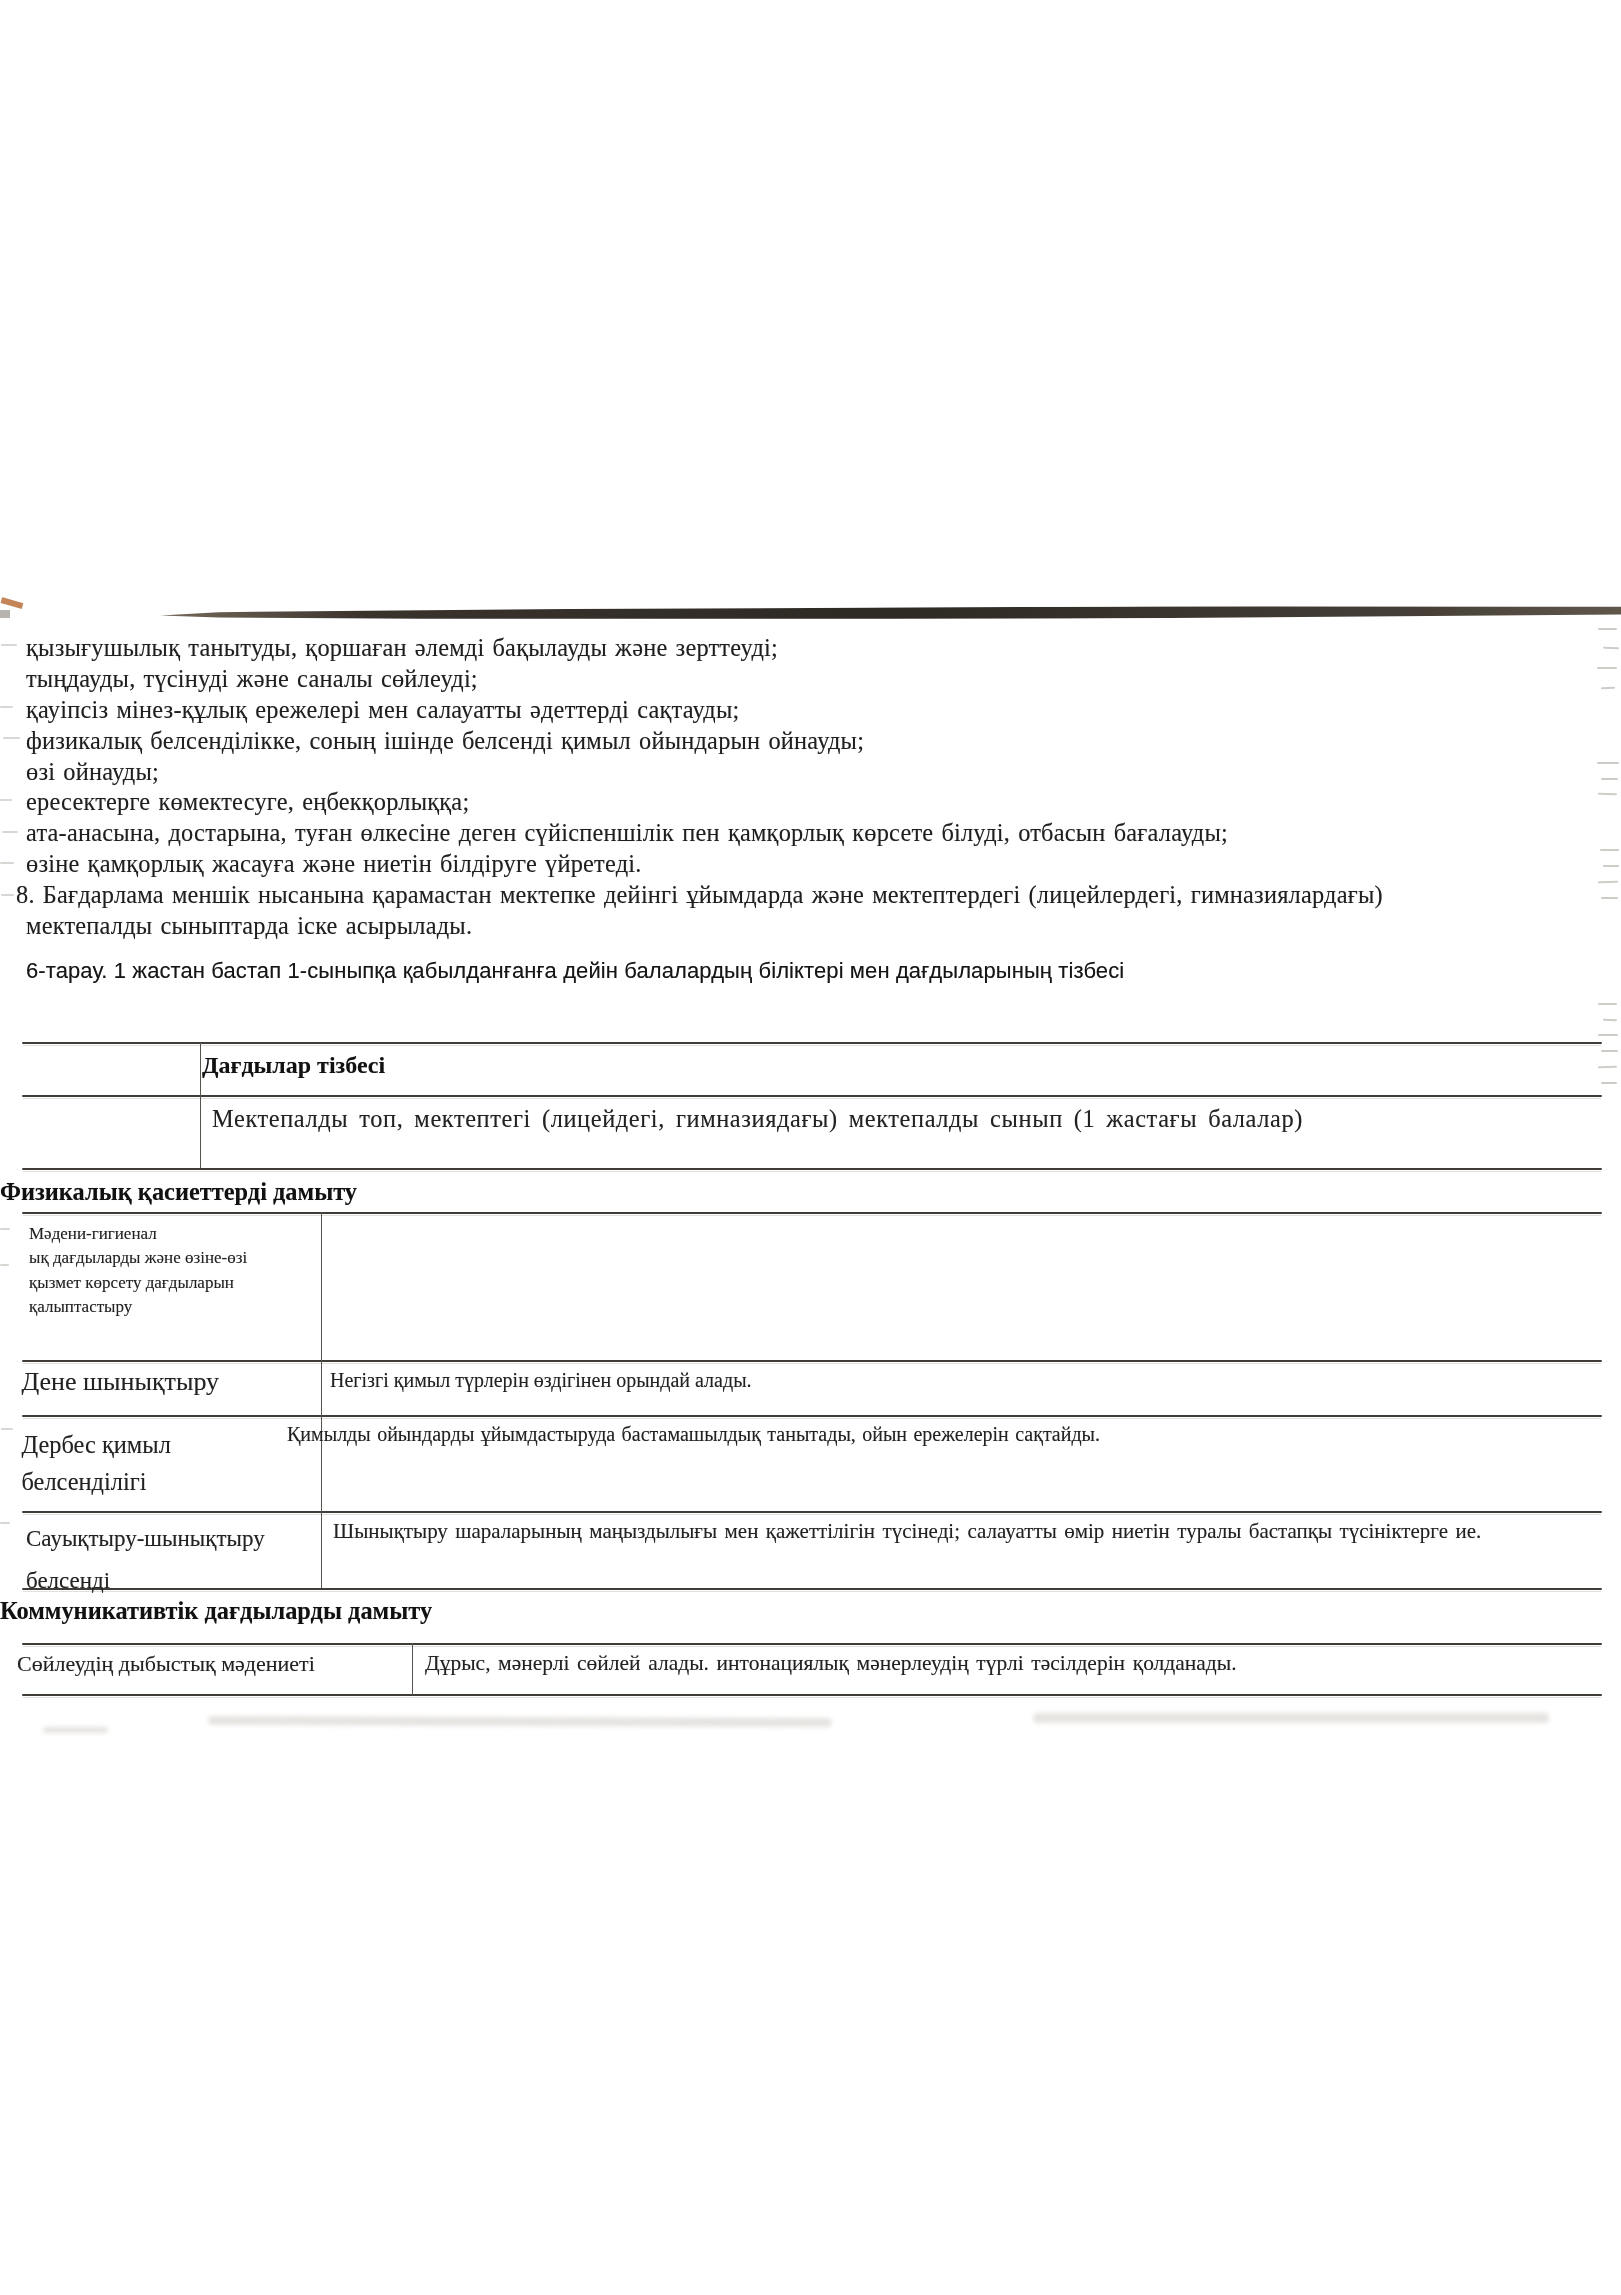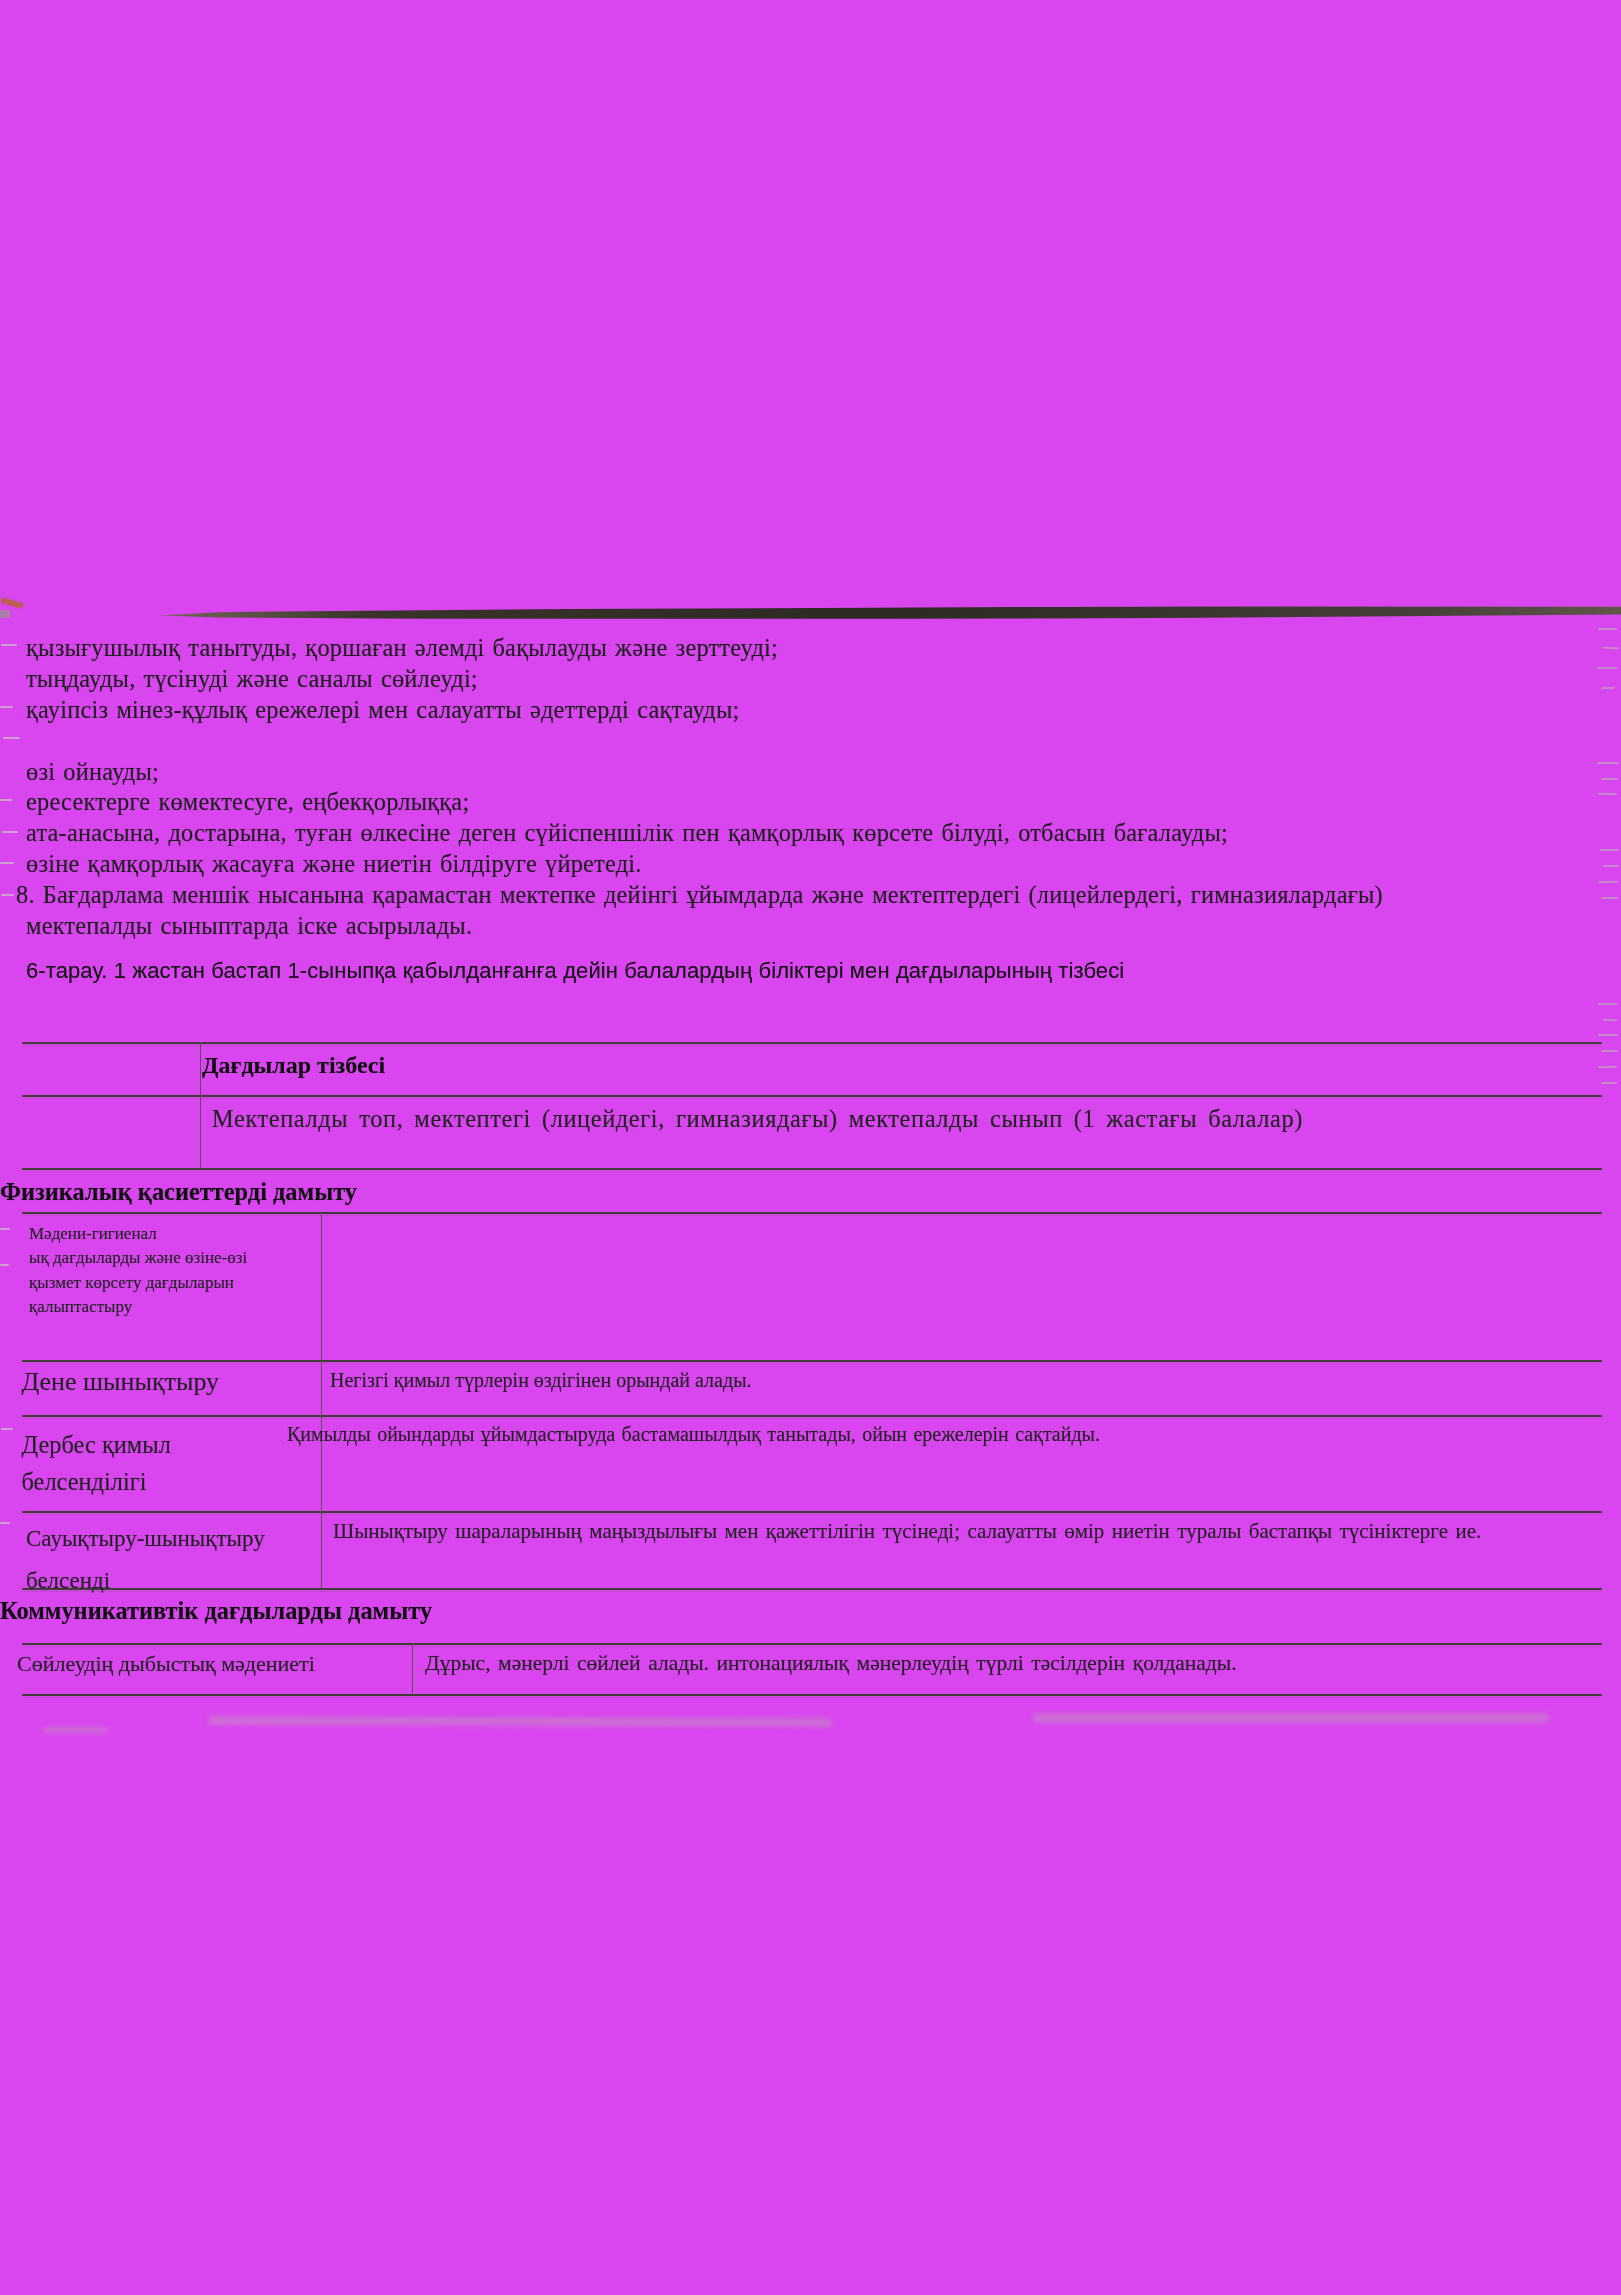--- a/index.html
+++ b/index.html
@@ -1,19 +1,19 @@
 <!DOCTYPE html>
 <html style="font-size:11.5px"><head>
 <meta charset="utf-8">
 <style>
   html,body{margin:0;padding:0;background:#e9e9e9;}
   .page{
     position:relative;
     width:1622px;height:2295px;
-    background:#d946ef;
+    background:#ffffff;
     overflow:hidden;
     font-family:"Liberation Serif", serif;
     color:#1e1e1e;
   }
   
   .para-line{
     position:absolute;
     font-size:24.4px;
     letter-spacing:0.2px;
     word-spacing:1.8px;
@@ -101,20 +101,21 @@
   <div class="dash" style="left:1598px;top:1003px;width:18.7px;"></div>
   <div class="dash" style="left:1603px;top:1019px;width:14.3px;transform:rotate(3deg);"></div>
   <div class="dash" style="left:1598px;top:1034px;width:20px;"></div>
   <div class="dash" style="left:1601px;top:1050px;width:17px;"></div>
   <div class="dash" style="left:1598px;top:1066px;width:18.7px;transform:rotate(-2deg);"></div>
   <div class="dash" style="left:1601px;top:1082px;width:16px;"></div>
 
   <div class="para-line" style="left:26px;top:634px;">қызығушылық танытуды, қоршаған әлемді бақылауды және зерттеуді;</div>
   <div class="para-line" style="left:26px;top:665px;">тыңдауды, түсінуді және саналы сөйлеуді;</div>
   <div class="para-line" style="left:26px;top:696px;">қауіпсіз мінез-құлық ережелері мен салауатты әдеттерді сақтауды;</div>
+  <div class="para-line" style="left:26px;top:727px;">физикалық белсенділікке, соның ішінде белсенді қимыл ойындарын ойнауды;</div>
   <div class="para-line" style="left:26px;top:758px;">өзі ойнауды;</div>
   <div class="para-line" style="left:26px;top:788px;">ересектерге көмектесуге, еңбекқорлыққа;</div>
   <div class="para-line" style="left:26px;top:819px;">ата-анасына, достарына, туған өлкесіне деген сүйіспеншілік пен қамқорлық көрсете білуді, отбасын бағалауды;</div>
   <div class="para-line" style="left:26px;top:850px;">өзіне қамқорлық жасауға және ниетін білдіруге үйретеді.</div>
   <div class="para-line" style="left:16px;top:881px;">8. Бағдарлама меншік нысанына қарамастан мектепке дейінгі ұйымдарда және мектептердегі (лицейлердегі, гимназиялардағы)</div>
   <div class="para-line" style="left:26px;top:912px;">мектепалды сыныптарда іске асырылады.</div>
 
   <div class="chapter" style="left:26px;top:958px;">6-тарау. 1 жастан бастап 1-сыныпқа қабылданғанға дейін балалардың біліктері мен дағдыларының тізбесі</div>
 
   <div class="hline" style="left:21.5px;top:1042px;width:1580px;"></div>

